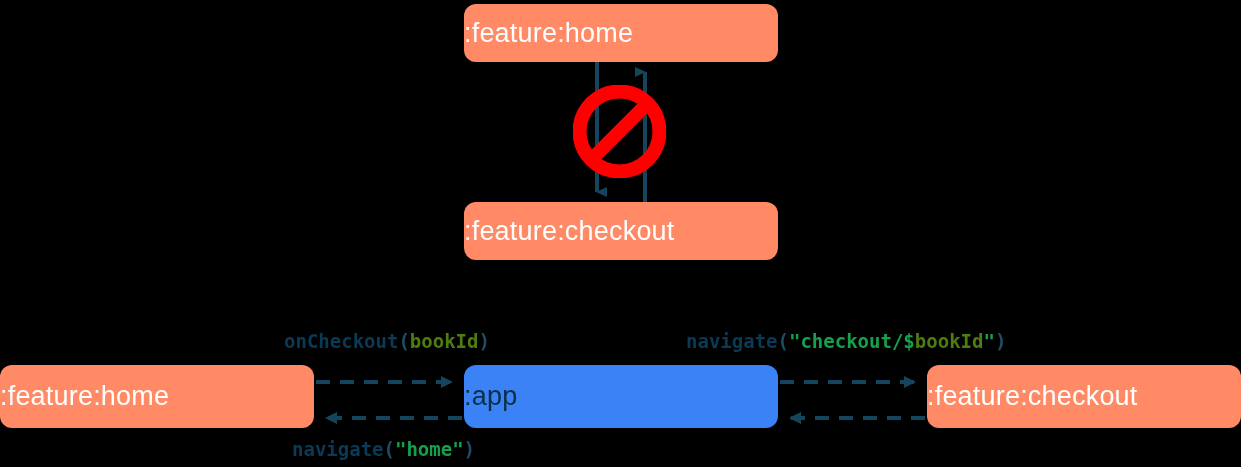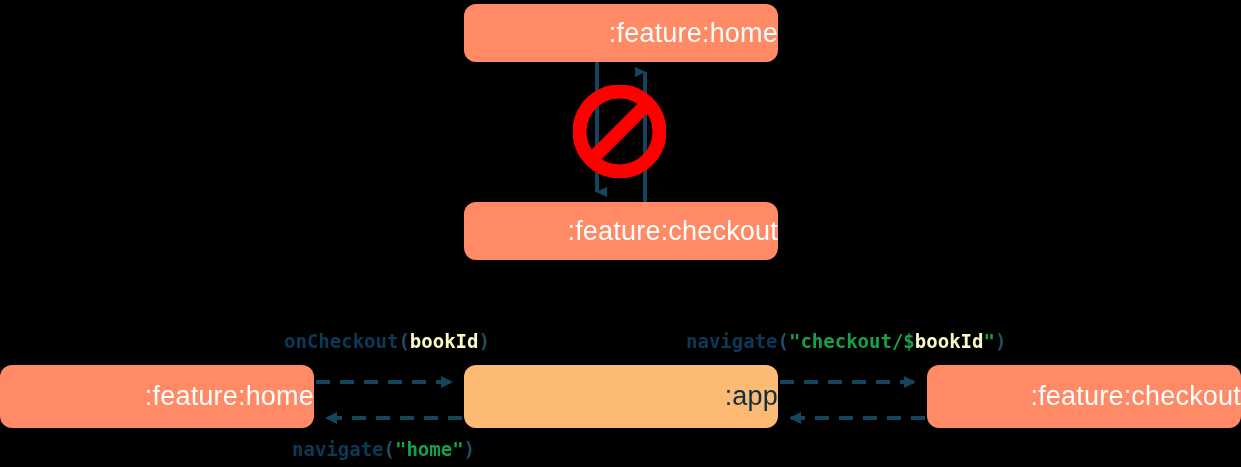--- a/index.html
+++ b/index.html
@@ -20,33 +20,33 @@
     background: #000000;
   }
 
   
   .node {
     position: absolute;
     box-sizing: border-box;
     border-radius: 12px;
     display: flex;
     align-items: center;
-    justify-content: flex-end;
+    justify-content: flex-start;
     font-family: "Liberation Sans", sans-serif;
     font-size: 27px;
     letter-spacing: .2px;
     white-space: nowrap;
     user-select: none;
   }
   .node.feature {
     background: #FF8A65;
     color: #FFFFFF;
   }
   .node.app {
-    background: #fdba74;
+    background: #3b82f6;
     color: #0B2F45;
   }
 
   
   #node-top-home      { left: 464px; top: 4px;   width: 314px; height: 58px; }
   #node-top-checkout  { left: 464px; top: 202px; width: 314px; height: 58px; }
 
   
   #node-bottom-home     { left: 0px;   top: 365px; width: 314px; height: 63px; }
   #node-bottom-app      { left: 464px; top: 365px; width: 314px; height: 63px; }
@@ -77,21 +77,21 @@
     font-family: "DejaVu Sans Mono", monospace;
     font-size: 19px;
     font-weight: bold;
     white-space: nowrap;
     user-select: none;
     line-height: 1;
   }
   .tok-fn     { color: #0B3A57; }
   .tok-punct  { color: #1F4E63; }
   .tok-str    { color: #17A04A; }
-  .tok-var    { color: #fef9c3; }
+  .tok-var    { color: #4d7c0f; }
 
   #label-on-checkout    { left: 284px; top: 332px; }
   #label-navigate-co    { left: 686px; top: 332px; }
   #label-navigate-home  { left: 292px; top: 440px; }
   #label-on-cancel      { left: 738px; top: 440px; }
 </style>
 </head>
 <body>
 
 <div id="stage">

